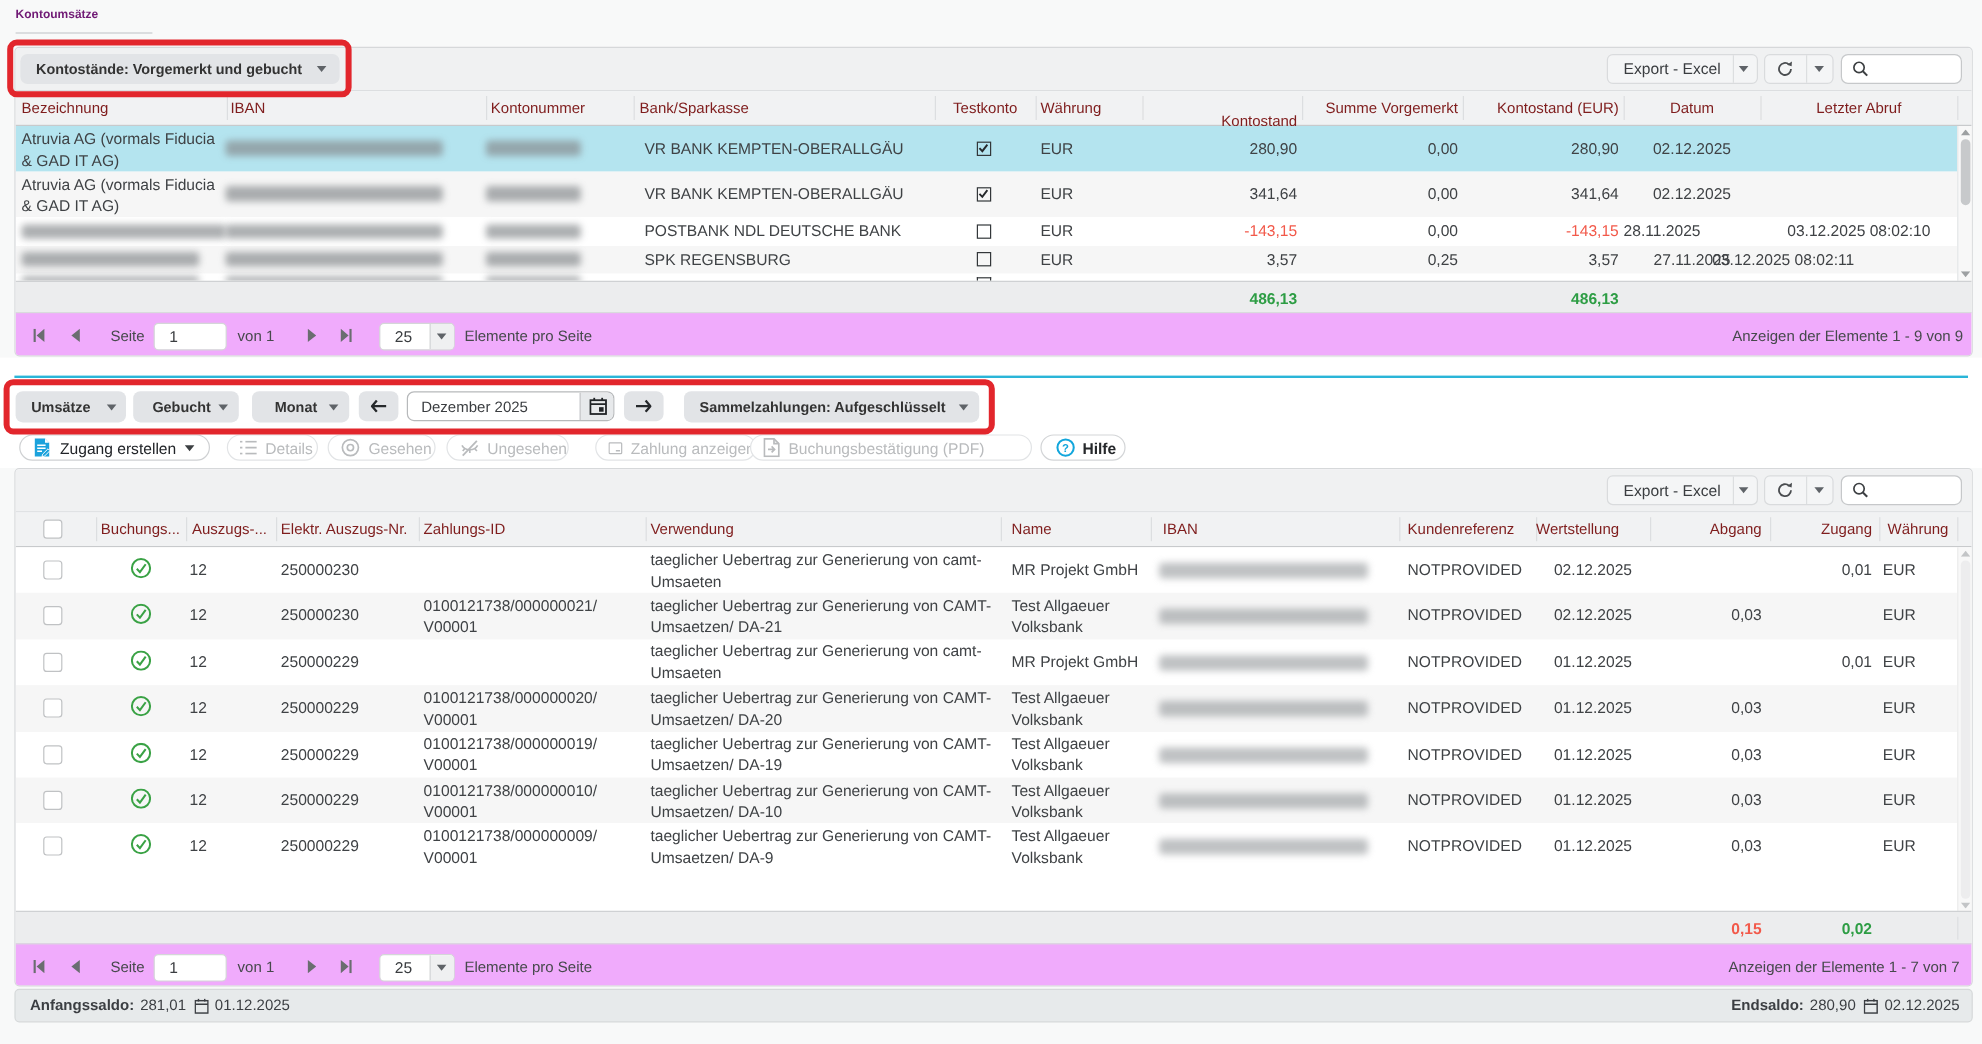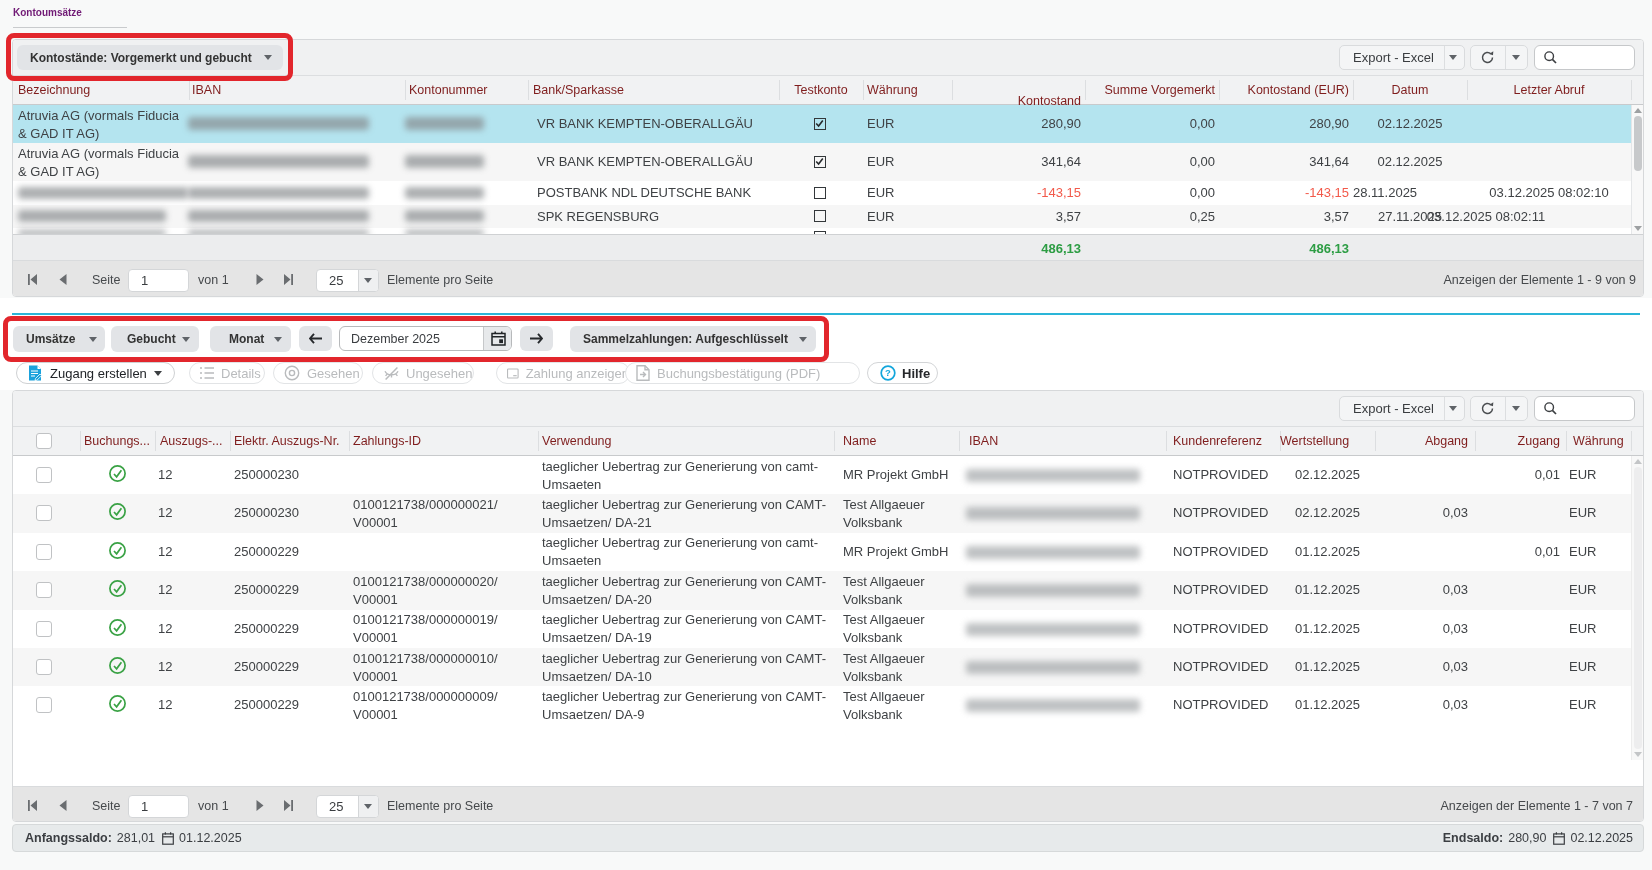--- a/index.html
+++ b/index.html
@@ -10,21 +10,21 @@
   .ghead{background:#f1f2f3;border-bottom:1px solid #c8cacc}
   .hd{font-weight:400;color:#7f1d1d;font-size:12.5px;white-space:nowrap}
   .cell{font-size:13px;color:#3f4245;white-space:nowrap;line-height:18px}
   .vline{position:absolute;top:4px;bottom:4px;width:1px;background:#dcdee0}
   .btn-gray{position:absolute;background:#e2e4e7;border-radius:6px;font-weight:700;color:#333;font-size:12px;display:flex;align-items:center;box-sizing:border-box;white-space:nowrap}
   .btn-white{position:absolute;background:#fff;border:1px solid #d4d6d8;border-radius:5px;box-sizing:border-box;display:flex;align-items:center;color:#3a3d40;font-size:13px}
   .pill{position:absolute;background:#fff;border:1px solid #d6d8da;border-radius:11.5px;box-sizing:border-box;display:flex;align-items:center;font-size:13px;height:22px;top:362px;white-space:nowrap}
   .pill.dis{border-color:#e2e4e6;color:#b9bbbd}
   .pill span{white-space:nowrap}
   .caret{width:0;height:0;border-left:4.5px solid transparent;border-right:4.5px solid transparent;border-top:5.5px solid #5f6368}
-  .pgbar{background:#e5e5e5;border-top:1px solid #d9dbdd;position:absolute}
+  .pgbar{background:#f0abfc;border-top:1px solid #d9dbdd;position:absolute}
   .pgtxt{font-size:12.5px;color:#46494c}
   .blur{position:absolute;background:#85898c;opacity:.68;filter:blur(3px);border-radius:3px}
   .redbox{position:absolute;border:5px solid #e2262c;border-radius:8px;z-index:50;box-sizing:border-box}
   .footr{background:#ecedee;border-top:1px solid #cfd1d3;position:absolute}
   .num{text-align:right}
   .cb1{position:absolute;width:12px;height:12px;border:1.6px solid #33373a;box-sizing:border-box;background:transparent}
   .cb2{position:absolute;width:16px;height:16px;border:1px solid #c0c2c4;border-radius:3px;background:#fff;box-sizing:border-box}
   .sb{position:absolute;background:#f8f8f8;border-left:1px solid #e4e6e8}
 </style>
 </head>
@@ -492,20 +492,25 @@
   <div class="sb" style="left:1618px;top:65px;width:12px;height:304px;border-left-color:#ececec">
     <svg width="8" height="5" viewBox="0 0 8 5" style="position:absolute;left:2px;top:3px">
         <path d="M4 0 8 5 0 5z" fill="#c3c5c7"></path>
       </svg>
     <div class="abs" style="left:2px;top:11px;width:8px;height:282px;background:#ededee;border-radius:4px"></div>
     <svg width="8" height="5" viewBox="0 0 8 5" style="position:absolute;left:2px;bottom:3px">
         <path d="M4 5 8 0 0 0z" fill="#c3c5c7"></path>
       </svg>
   </div>
 
+  <div class="footr" style="left:0;top:368px;width:1630px;height:27px">
+    <div class="abs cell num" style="left:1362px;top:5px;width:93px;color:#f2594a;font-weight:700">0,15</div>
+    <div class="abs cell num" style="left:1462px;top:5px;width:85px;color:#2d9d44;font-weight:700">0,02</div>
+    <div class="vline" style="left:1618px"></div>
+  </div>
 
   <div class="pgbar" style="left:0;top:395px;width:1630px;height:37px">
     <svg width="11" height="11" viewBox="0 0 11 11" style="position:absolute;left:14px;top:13px">
         <path d="M1 0 h1.8 v11 h-1.8z M10 0 v11 L3.5 5.5z" fill="#6a6d70"></path>
       </svg>
     <svg width="8" height="11" viewBox="0 0 8 11" style="position:absolute;left:46px;top:13px">
         <path d="M7.5 0 v11 L0.5 5.5z" fill="#6a6d70"></path>
       </svg>
     <div class="abs pgtxt" style="left:79px;top:12px">Seite</div>
     <div class="btn-white" style="left:115px;top:8px;width:61px;height:23px;border-radius:4px">

